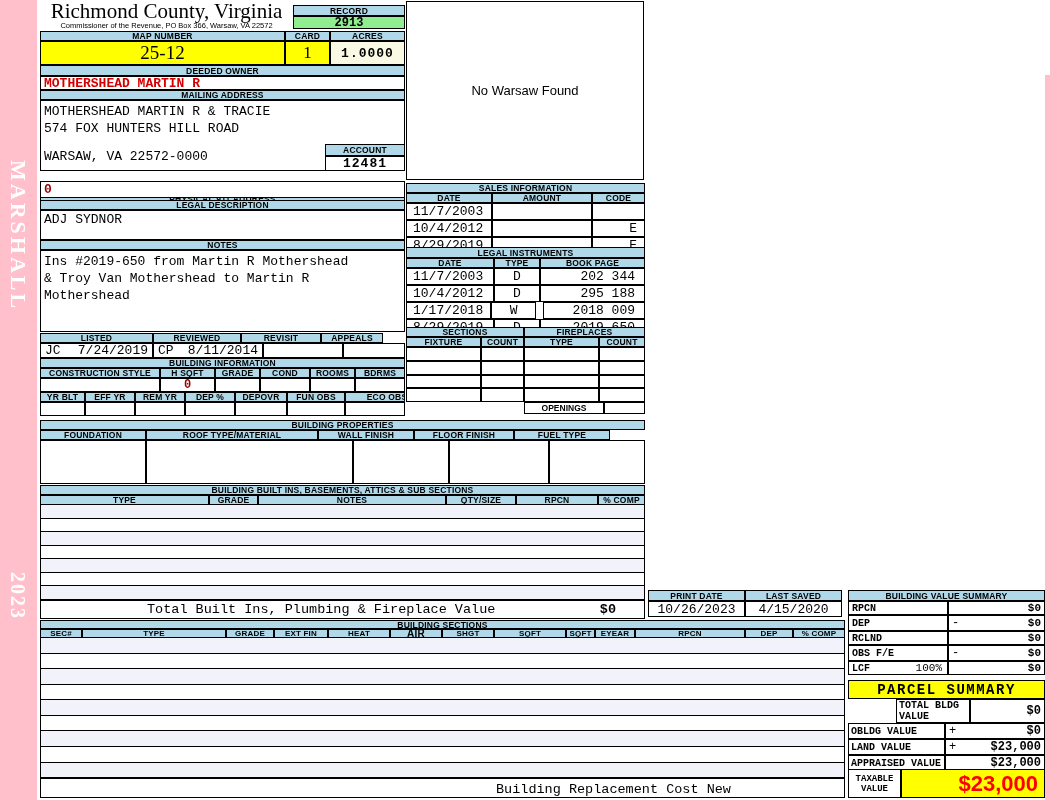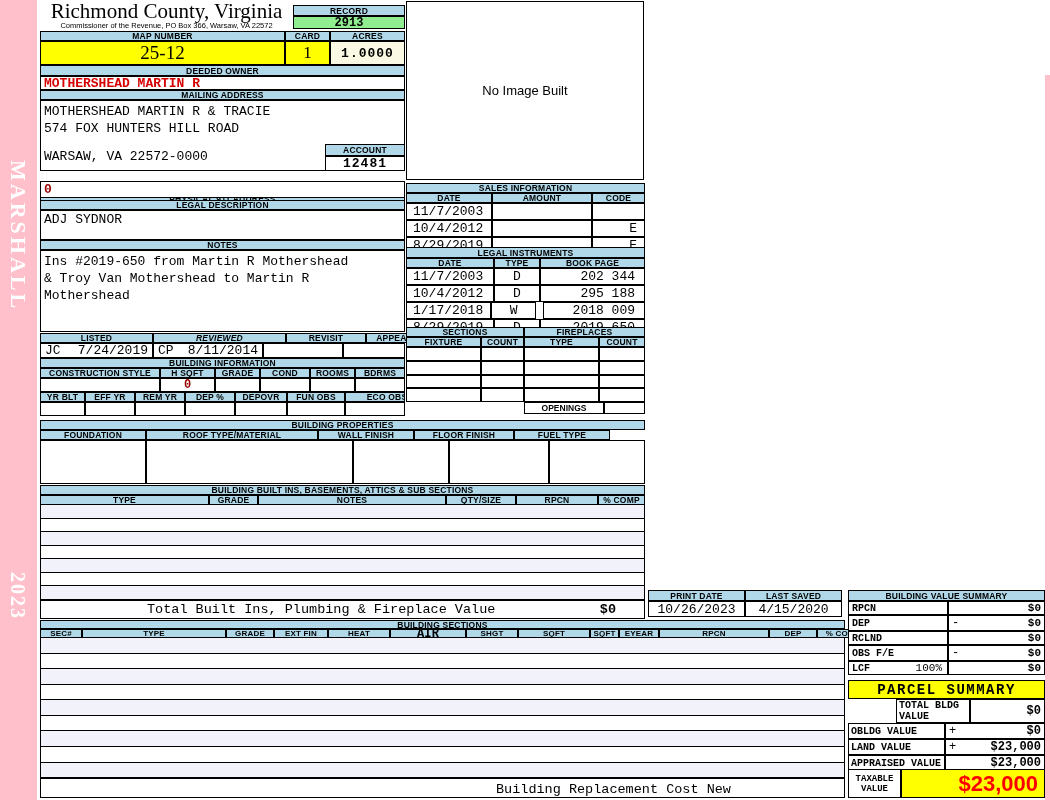--- a/index.html
+++ b/index.html
@@ -78,21 +78,21 @@
 
   <div class="abs hdr" style="left:40px;top:240px;width:365px;height:10px;">NOTES</div>
   <div class="abs cell" style="left:40px;top:250px;width:365px;height:82px;display:block;padding:2px 3px;">
     <div class="val13" style="line-height:17px;">Ins #2019-650 from Martin R Mothershead</div>
     <div class="val13" style="line-height:17px;">&amp; Troy Van Mothershead to Martin R</div>
     <div class="val13" style="line-height:17px;">Mothershead</div>
   </div>
 
   <div class="abs row" style="left:40px;top:333px;height:10px;">
     <div class="hdr" style="width:113px;">LISTED</div>
-    <div class="hdr" style="width:133px;font-style:italic;">REVIEWED</div>
+    <div class="hdr" style="width:88px;">REVIEWED</div>
     <div class="hdr" style="width:80px;">REVISIT</div>
     <div class="hdr" style="width:62px;">APPEALS</div>
   </div>
   <div class="abs row" style="left:40px;top:343px;height:15px;">
     <div class="cell val13" style="width:113px;justify-content:space-between;padding:0 4px;">
       <span>JC</span>
       <span>7/24/2019</span>
     </div>
     <div class="cell val13" style="width:110px;justify-content:space-between;padding:0 4px;">
       <span>CP</span>
@@ -131,21 +131,21 @@
   <div class="abs row" style="left:40px;top:402px;height:14px;">
     <div class="cell" style="width:45px;"></div>
     <div class="cell" style="width:50px;"></div>
     <div class="cell" style="width:50px;"></div>
     <div class="cell" style="width:50px;"></div>
     <div class="cell" style="width:52px;"></div>
     <div class="cell" style="width:58px;"></div>
     <div class="cell" style="width:60px;"></div>
   </div>
 
-  <div class="abs cell ctr" style="left:406px;top:1px;width:238px;height:179px;font-size:13px;">No Image Built</div>
+  <div class="abs cell ctr" style="left:406px;top:1px;width:238px;height:179px;font-size:13px;">No Warsaw Found</div>
 
   <div class="abs hdr" style="left:406px;top:183px;width:239px;height:10px;">SALES INFORMATION</div>
   <div class="abs row" style="left:406px;top:193px;height:10px;">
     <div class="hdr" style="width:86px;">DATE</div>
     <div class="hdr" style="width:100px;">AMOUNT</div>
     <div class="hdr" style="width:53px;">CODE</div>
   </div>
   <div class="abs" style="left:406px;top:203px;width:239px;height:44px;display:flex;flex-direction:column;">
     <div class="row" style="flex:1;">
       <div class="cell val13" style="width:86px;padding-left:6px;">11/7/2003</div>
@@ -281,21 +281,21 @@
     <div class="cell ctr val13" style="width:97px;">4/15/2020</div>
   </div>
 
   <div class="abs hdr" style="left:40px;top:620px;width:805px;height:9px;">BUILDING SECTIONS</div>
   <div class="abs row" style="left:40px;top:629px;height:9px;">
     <div class="hdr" style="width:42px;font-size:8px;">SEC#</div>
     <div class="hdr" style="width:144px;font-size:8px;">TYPE</div>
     <div class="hdr" style="width:48px;font-size:8px;">GRADE</div>
     <div class="hdr" style="width:54px;font-size:8px;">EXT FIN</div>
     <div class="hdr" style="width:62px;font-size:8px;">HEAT</div>
-    <div class="hdr" style="width:76px;font-size:12px;font-family:Liberation Mono, monospace;">AIR</div>
+    <div class="hdr" style="width:52px;font-size:10px;">AIR</div>
     <div class="hdr" style="width:52px;font-size:8px;">SHGT</div>
     <div class="hdr" style="width:72px;font-size:8px;">SQFT</div>
     <div class="hdr" style="width:29px;font-size:8px;">SQFT</div>
     <div class="hdr" style="width:40px;font-size:8px;">EYEAR</div>
     <div class="hdr" style="width:110px;font-size:8px;">RPCN</div>
     <div class="hdr" style="width:48px;font-size:8px;">DEP</div>
     <div class="hdr" style="width:52px;font-size:8px;">% COMP</div>
   </div>
   <div class="abs stripes" style="left:40px;top:638px;width:805px;height:140px;">
     <div class="stripe sa"></div>

